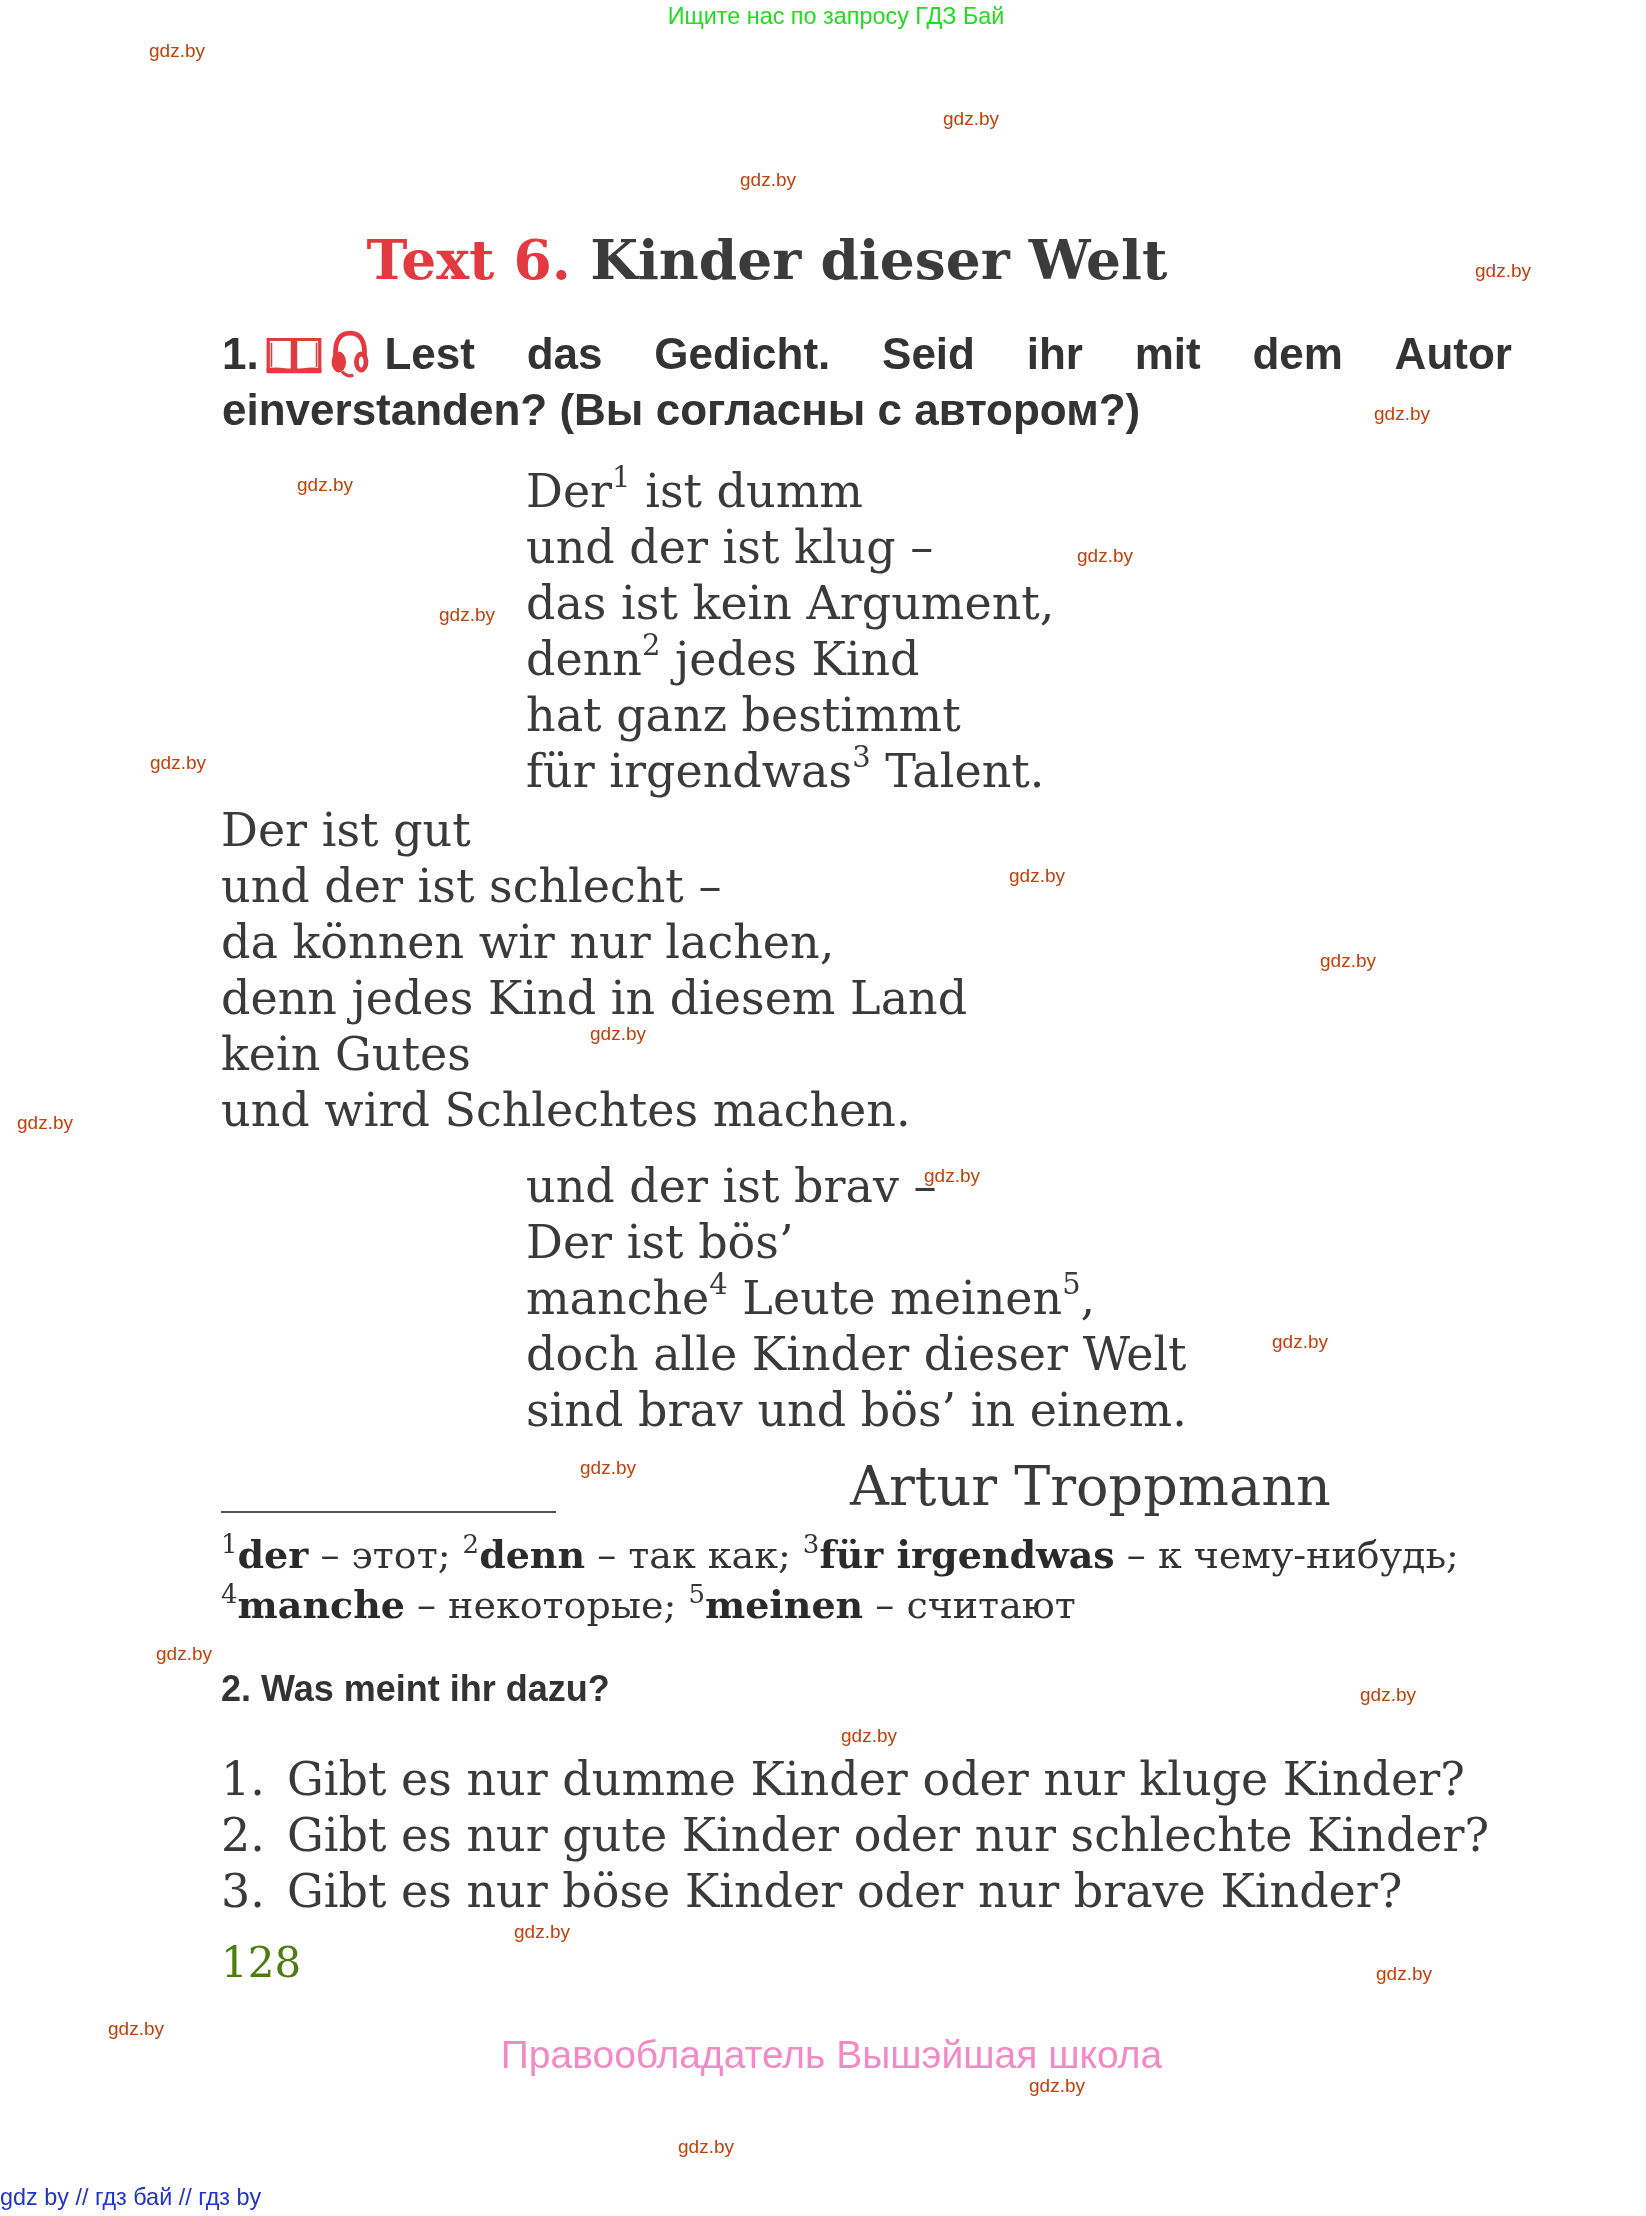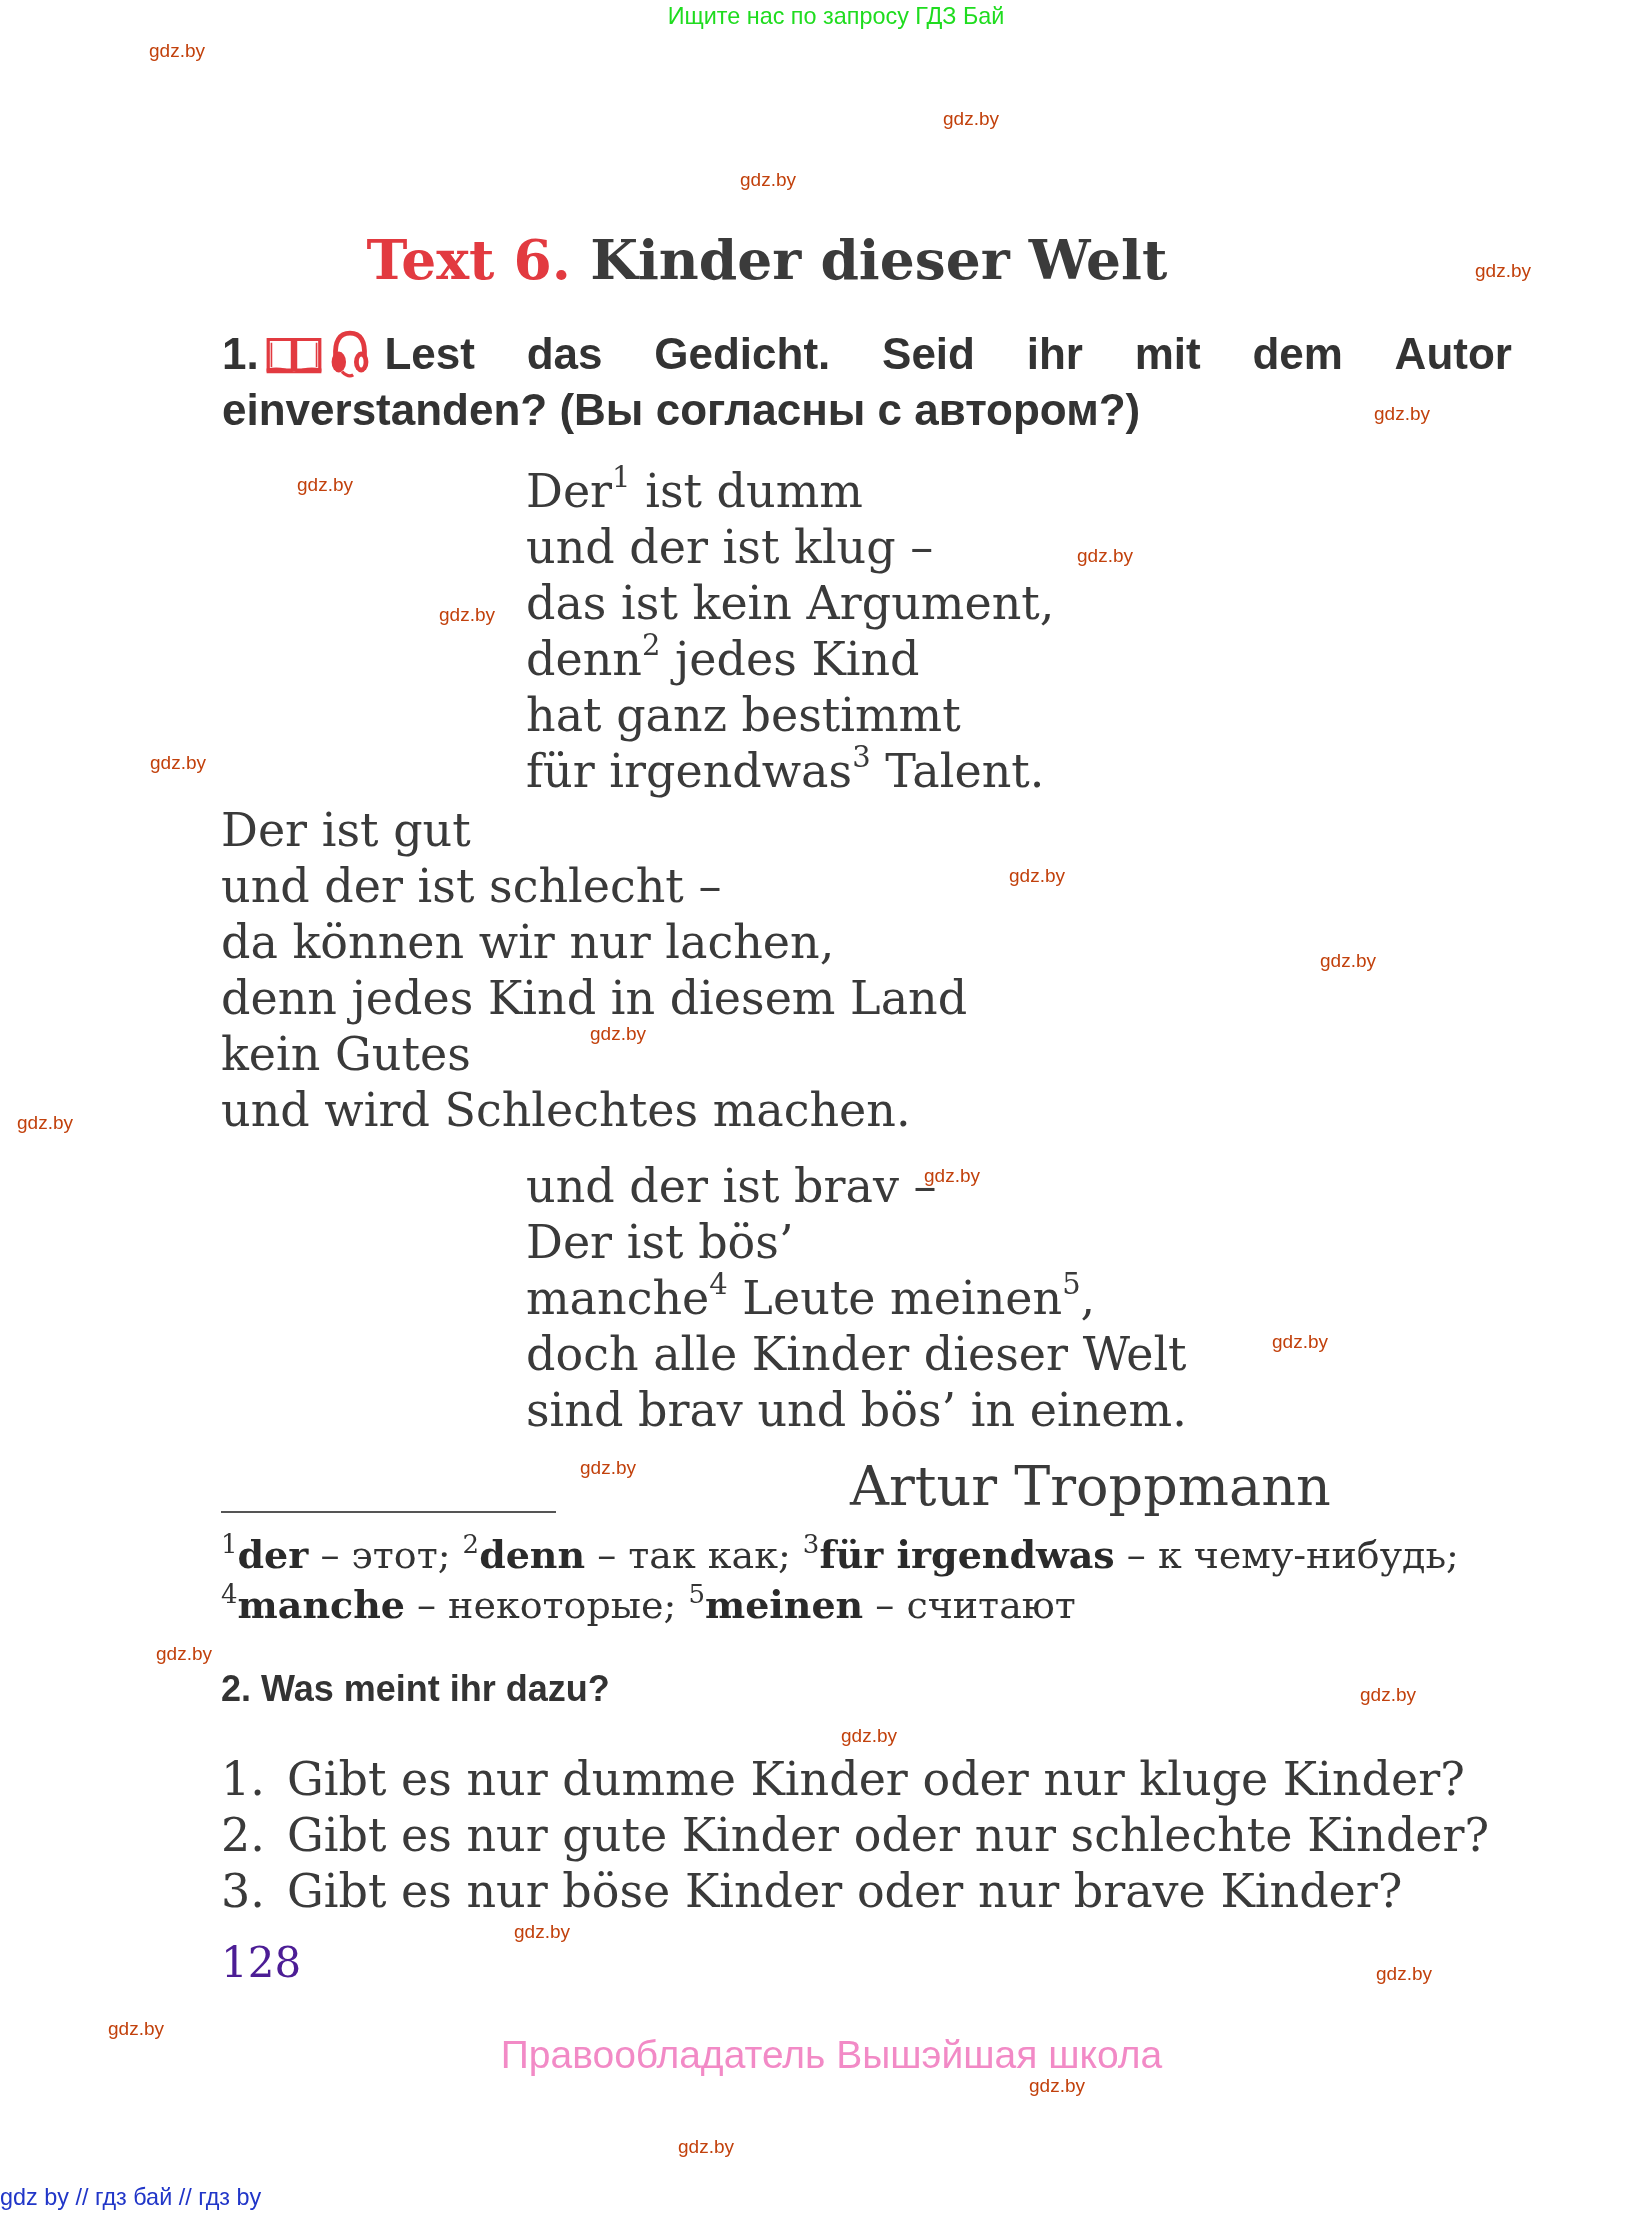--- a/index.html
+++ b/index.html
@@ -28,21 +28,21 @@
   .author { left: 810px; top: 1455px; font-size: 54px; color: #3a3a3a; margin-left: 40px; }
   .rule { left: 221px; top: 1511px; width: 335px; height: 2.4px; background: #555; }
 
   .footnotes { left: 221px; top: 1530px; font-size: 38px; line-height: 50px; color: #333; white-space: nowrap; }
   .footnotes b { color: #2a2a2a; }
   .footnotes sup { font-size: 26px; line-height: 0; position: relative; top: -1.6px; }
 
   .task2 { left: 221px; top: 1668px; font-size: 36px; font-weight: bold; color: #333; }
   .questions { left: 221px; top: 1751px; font-size: 46px; line-height: 56px; color: #3a3a3a; white-space: nowrap; }
   .questions .qn { display: inline-block; width: 66px; }
-  .pagenum { left: 221px; top: 1938px; font-size: 42px; color: #4c1d95; }
+  .pagenum { left: 221px; top: 1938px; font-size: 42px; color: #4d7c0f; }
 
   .copyright { left: 0; width: 1647px; top: 2033px; text-align: center; font-size: 39px; color: #f28ac6; margin-left: 8px; }
   .footer-links { left: 0; width: 1348px; top: 2184px; text-align: left; font-size: 23.4px; color: #2136c8; }
 </style>
 </head>
 <body>
 
 <div class="abs sans top-banner">Ищите нас по запросу ГДЗ Бай</div>
 
 <div id="watermarks">

